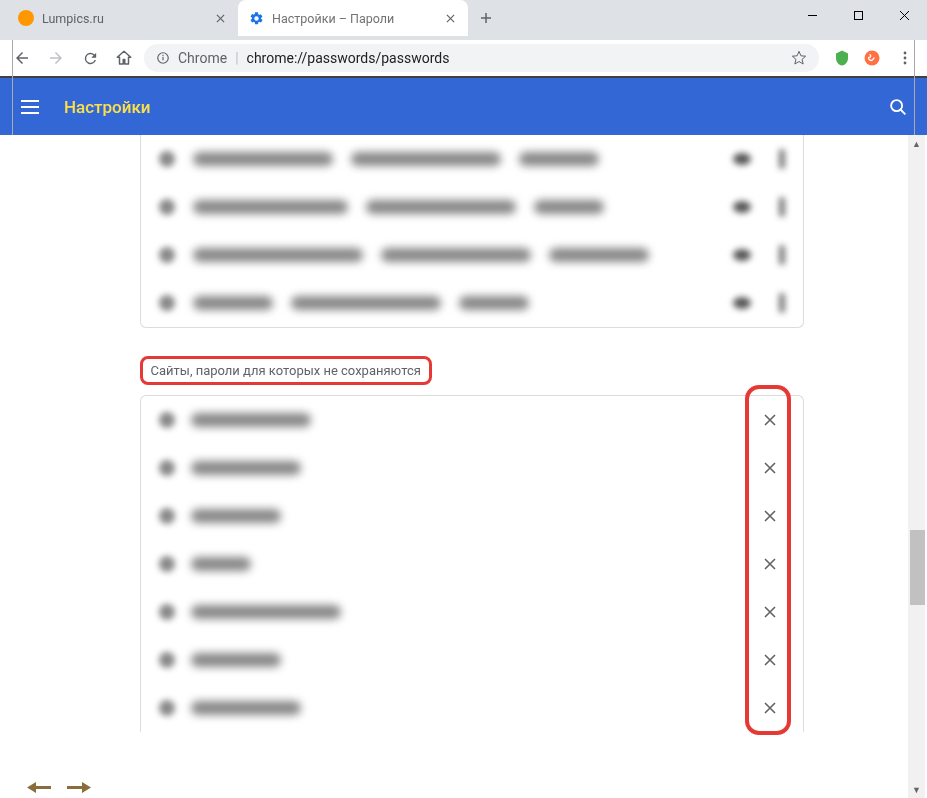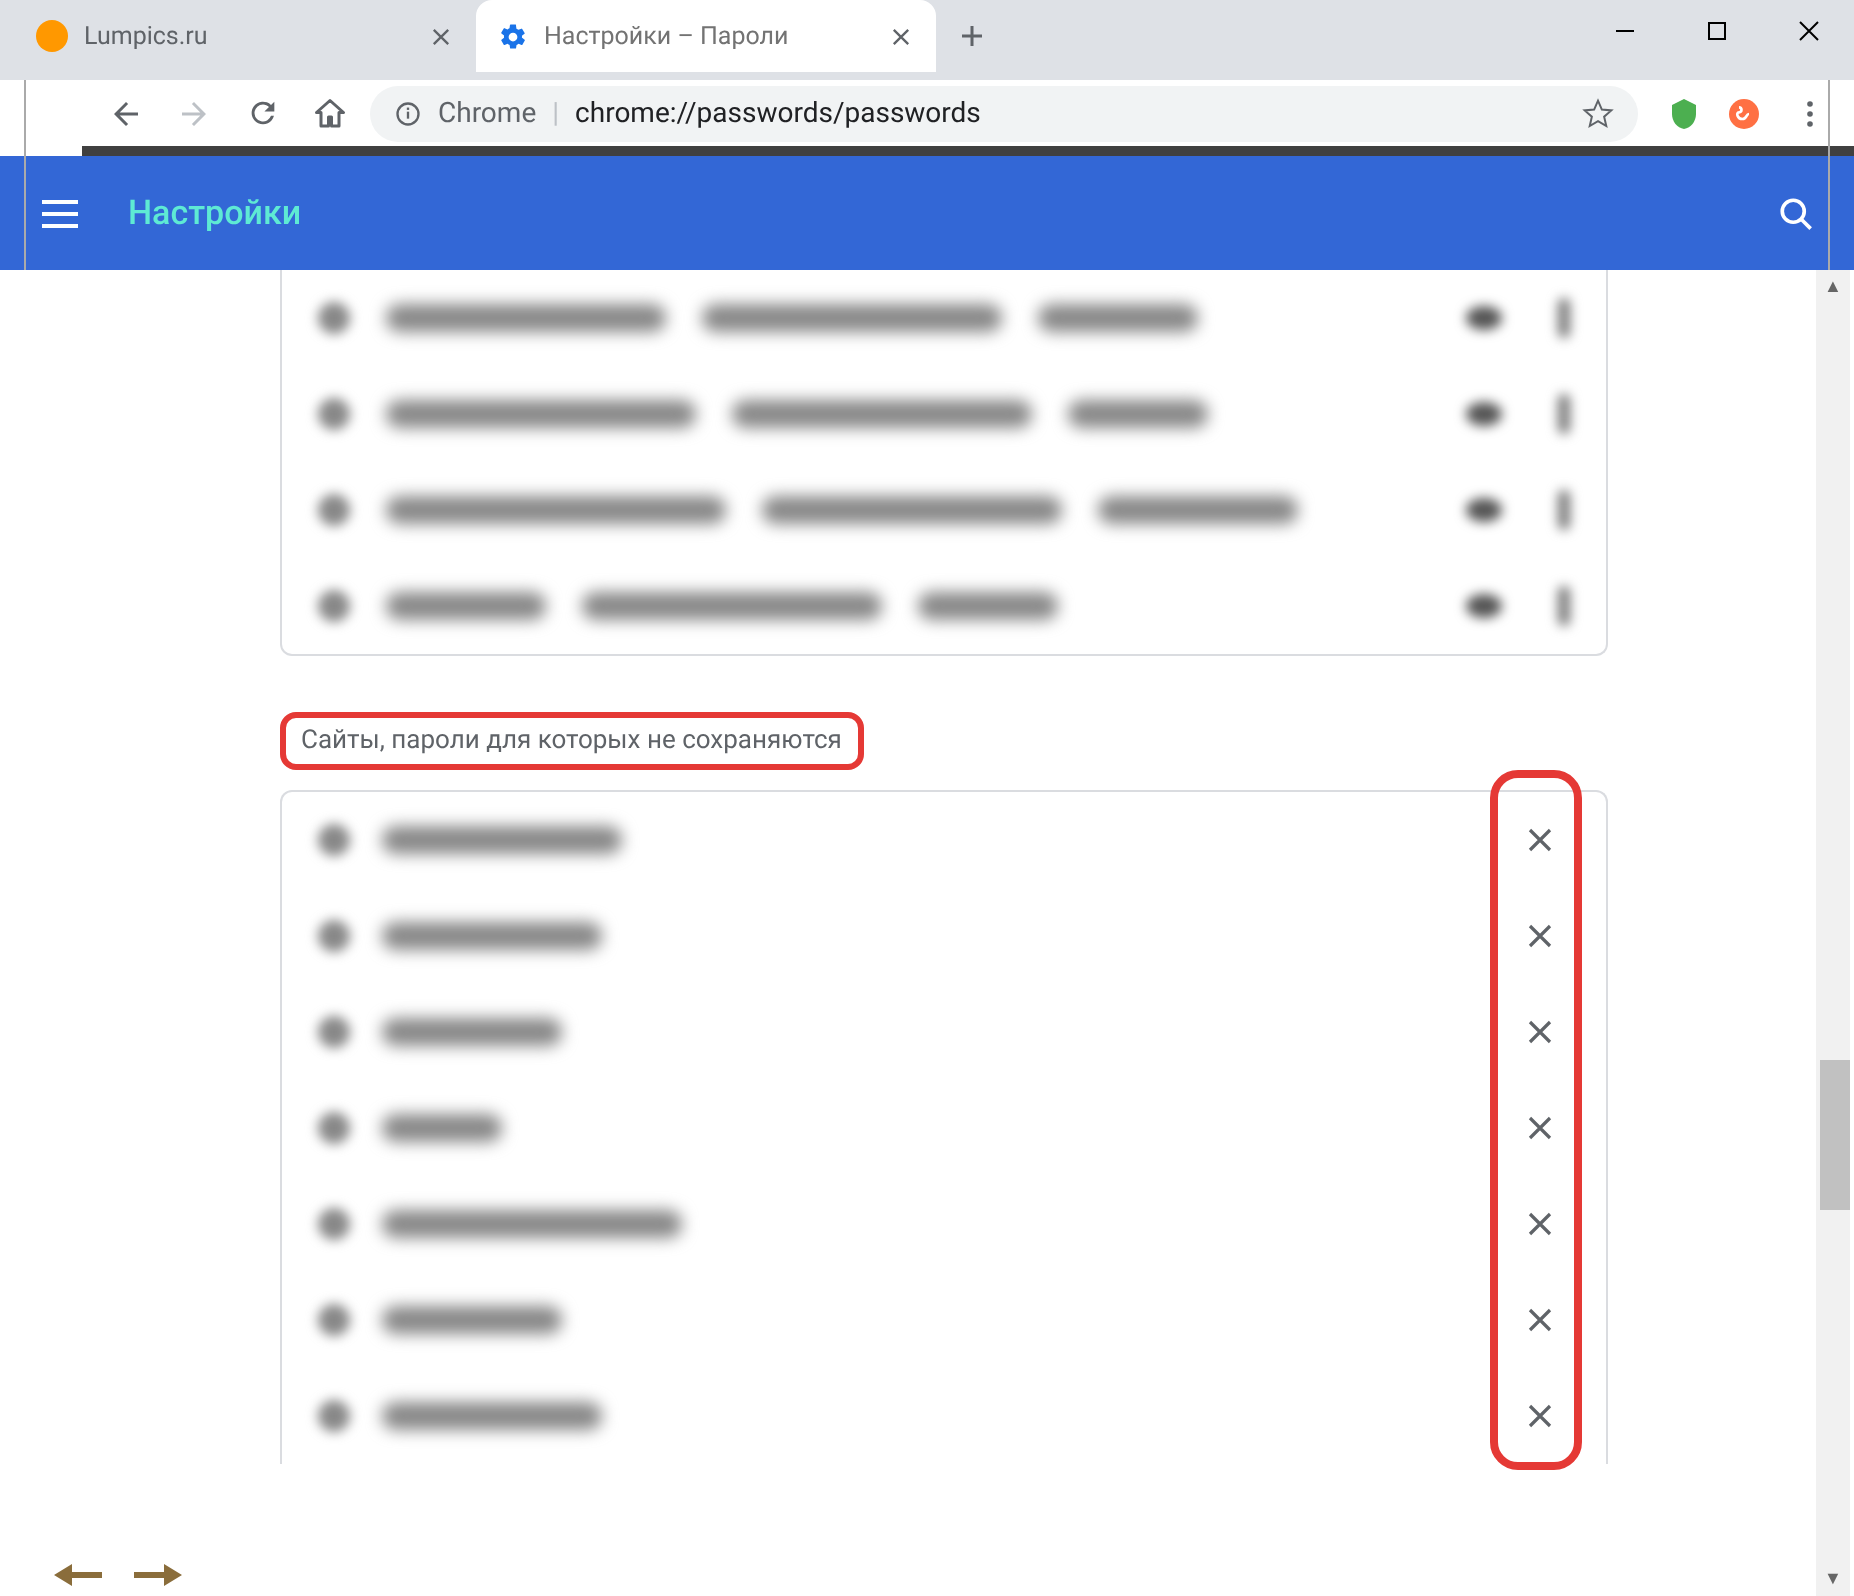--- a/index.html
+++ b/index.html
@@ -17,33 +17,33 @@
 .tab.inactive { background: transparent; }
 .tab.active { background: #fff; color: #737373; }
 .tab .favicon { width: 16px; height: 16px; border-radius: 50%; flex-shrink: 0; }
 .tab .favicon.orange { background: #ff9800; }
 .tab .favicon.gear { display: flex; align-items: center; justify-content: center; }
 .tab .tab-title { flex: 1; overflow: hidden; white-space: nowrap; text-overflow: ellipsis; }
 .tab .tab-close { width: 16px; height: 16px; display: flex; align-items: center; justify-content: center; color: #5f6368; }
 .newtab { width: 28px; height: 28px; display: flex; align-items: center; justify-content: center; color: #5f6368; margin-left: 4px; align-self: center; }
 
 
-.addrbar { height: 38px; background: #fff; border-bottom: 5px solid #404040; display: flex; align-items: center; padding: 0 8px; gap: 6px; margin-left: 41px; }
+.addrbar { height: 38px; background: #fff; border-bottom: 2px solid #404040; display: flex; align-items: center; padding: 0 8px; gap: 6px; }
 .nav-btn { width: 28px; height: 28px; display: flex; align-items: center; justify-content: center; color: #5f6368; border-radius: 50%; }
 .nav-btn.disabled { color: #bdc1c6; }
 .omnibox { flex: 1; height: 28px; background: #f1f3f4; border-radius: 14px; display: flex; align-items: center; padding: 0 12px; gap: 8px; font-size: 14px; color: #5f6368; }
 .omnibox .lock { width: 14px; height: 14px; }
 .omnibox .chrome-label { color: #5f6368; }
 .omnibox .sep { color: #bdc1c6; }
 .omnibox .url { color: #202124; }
 .ext-row { display: flex; align-items: center; gap: 8px; margin-left: 6px; }
 .ext-icon { width: 22px; height: 22px; display: flex; align-items: center; justify-content: center; border-radius:50%; }
 
 
-.settings-header { height: 57px; background: #3367d6; color: #5eead4; display: flex; align-items: center; padding: 0 18px; gap: 22px; }
+.settings-header { height: 57px; background: #3367d6; color: #fde047; display: flex; align-items: center; padding: 0 18px; gap: 22px; }
 .settings-header .menu-icon { width: 24px; height: 24px; }
 .settings-header .title { font-size: 17px; font-weight: 500; }
 .settings-header .spacer { flex: 1; }
 .settings-header .search-icon { width: 22px; height: 22px; }
 
 
 .content-wrap { position: relative; height: calc(798px - 40px - 38px - 57px); background: #fff; display:flex; justify-content:center; }
 .content-scroll { width: 100%; overflow: hidden; }
 
 

